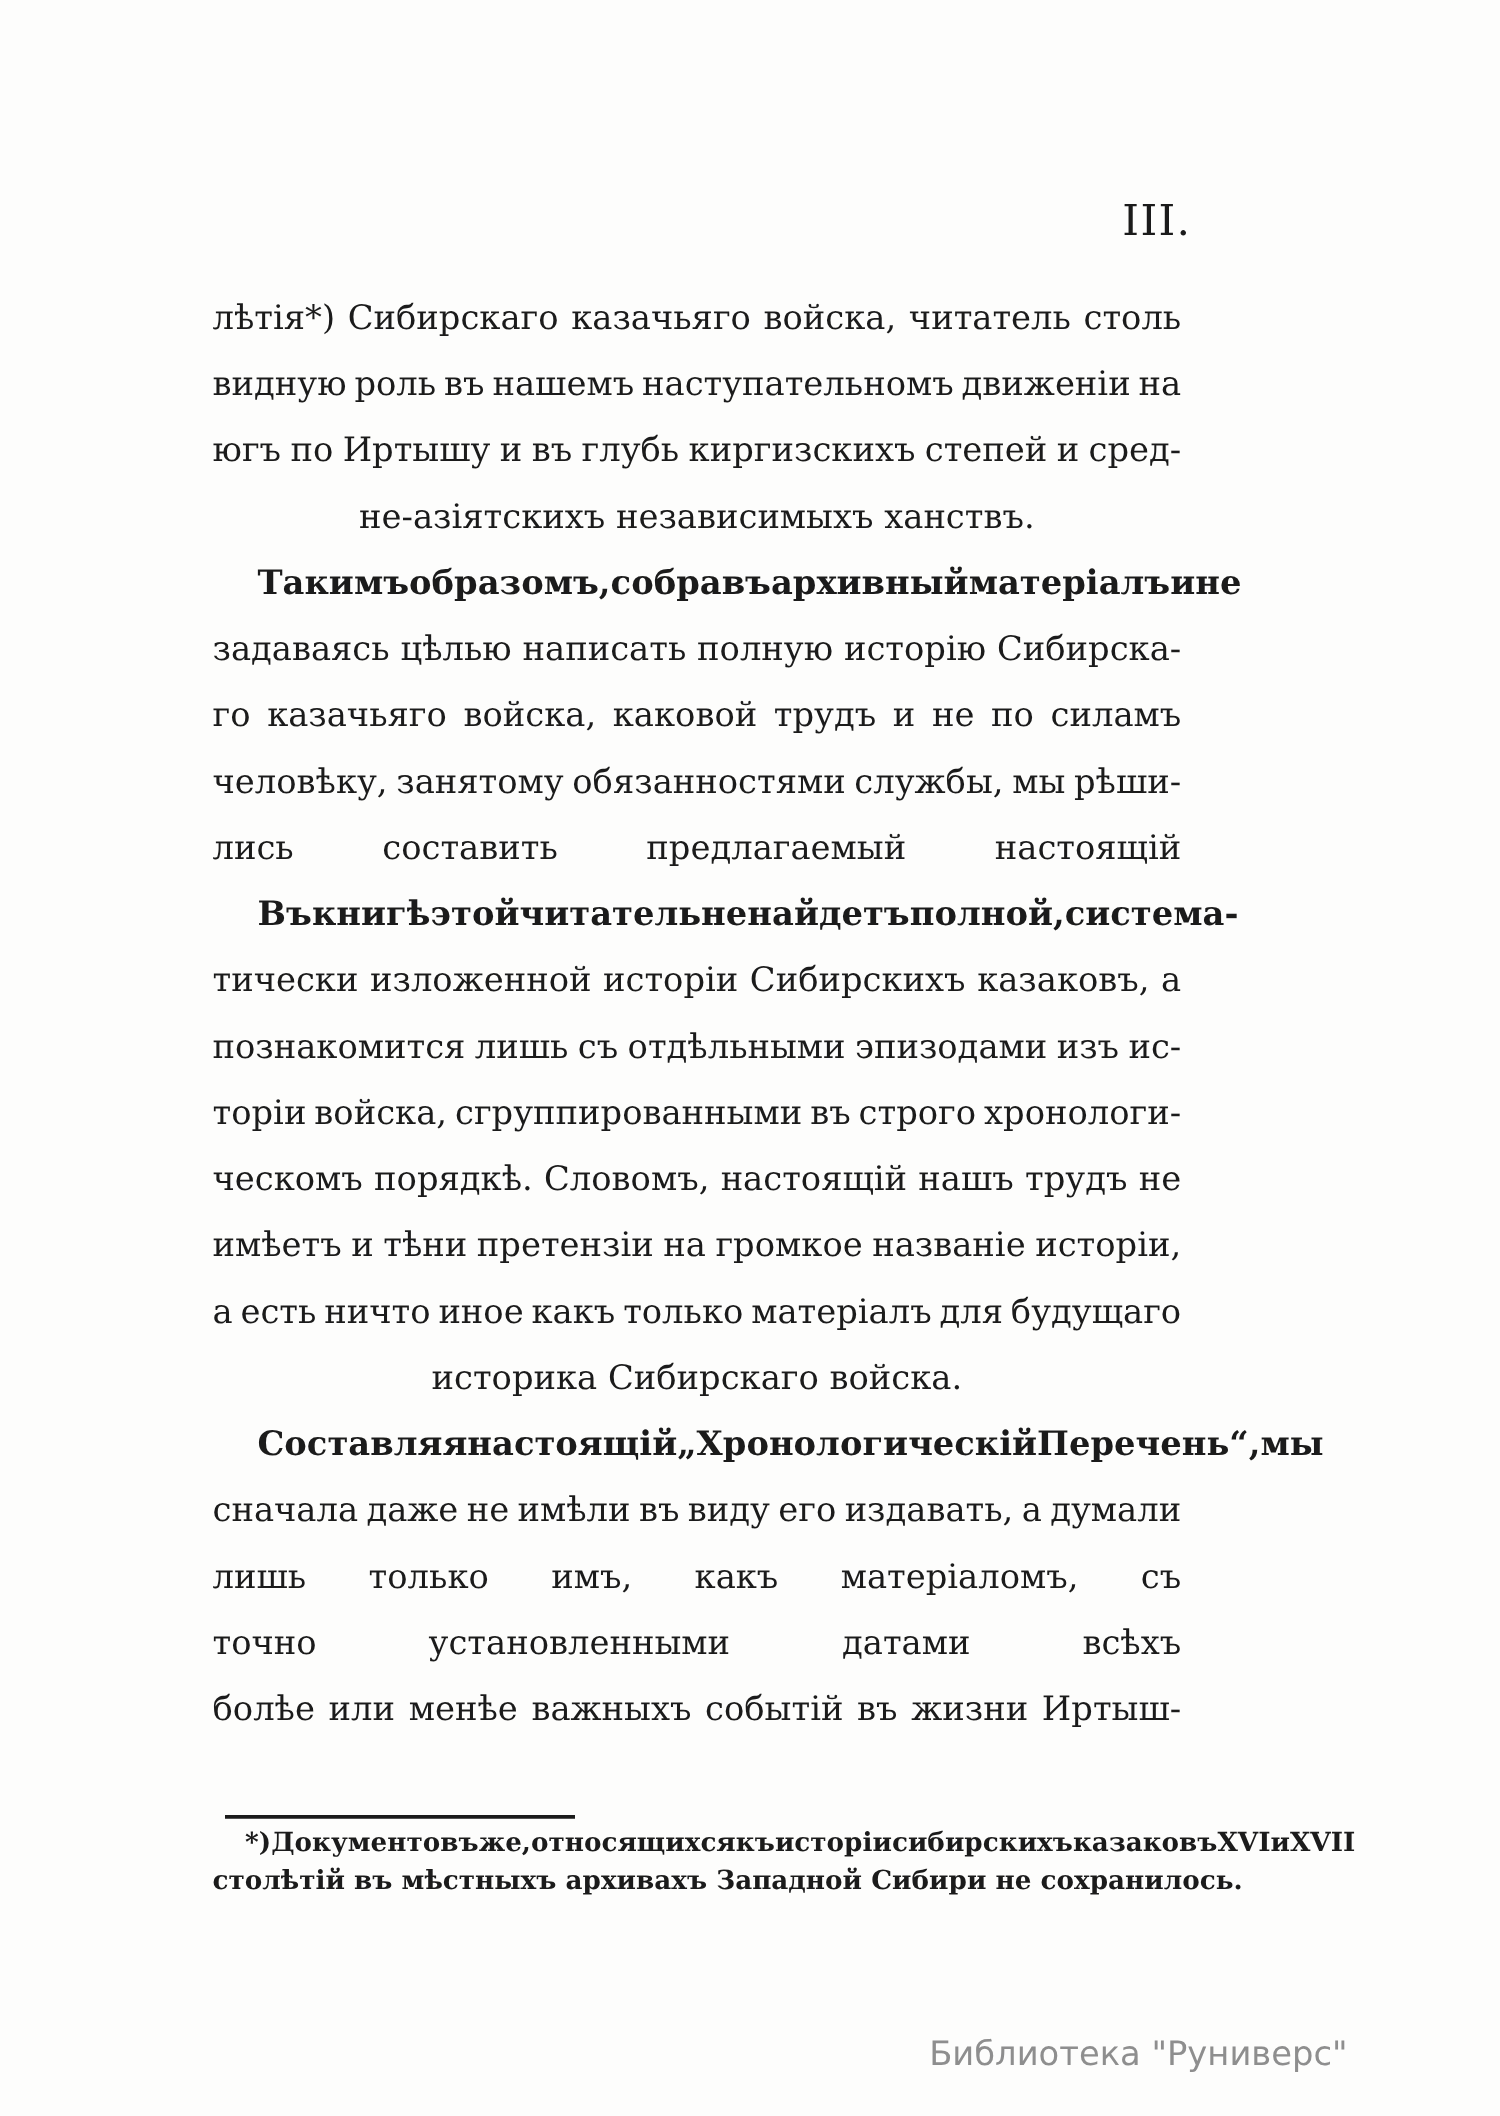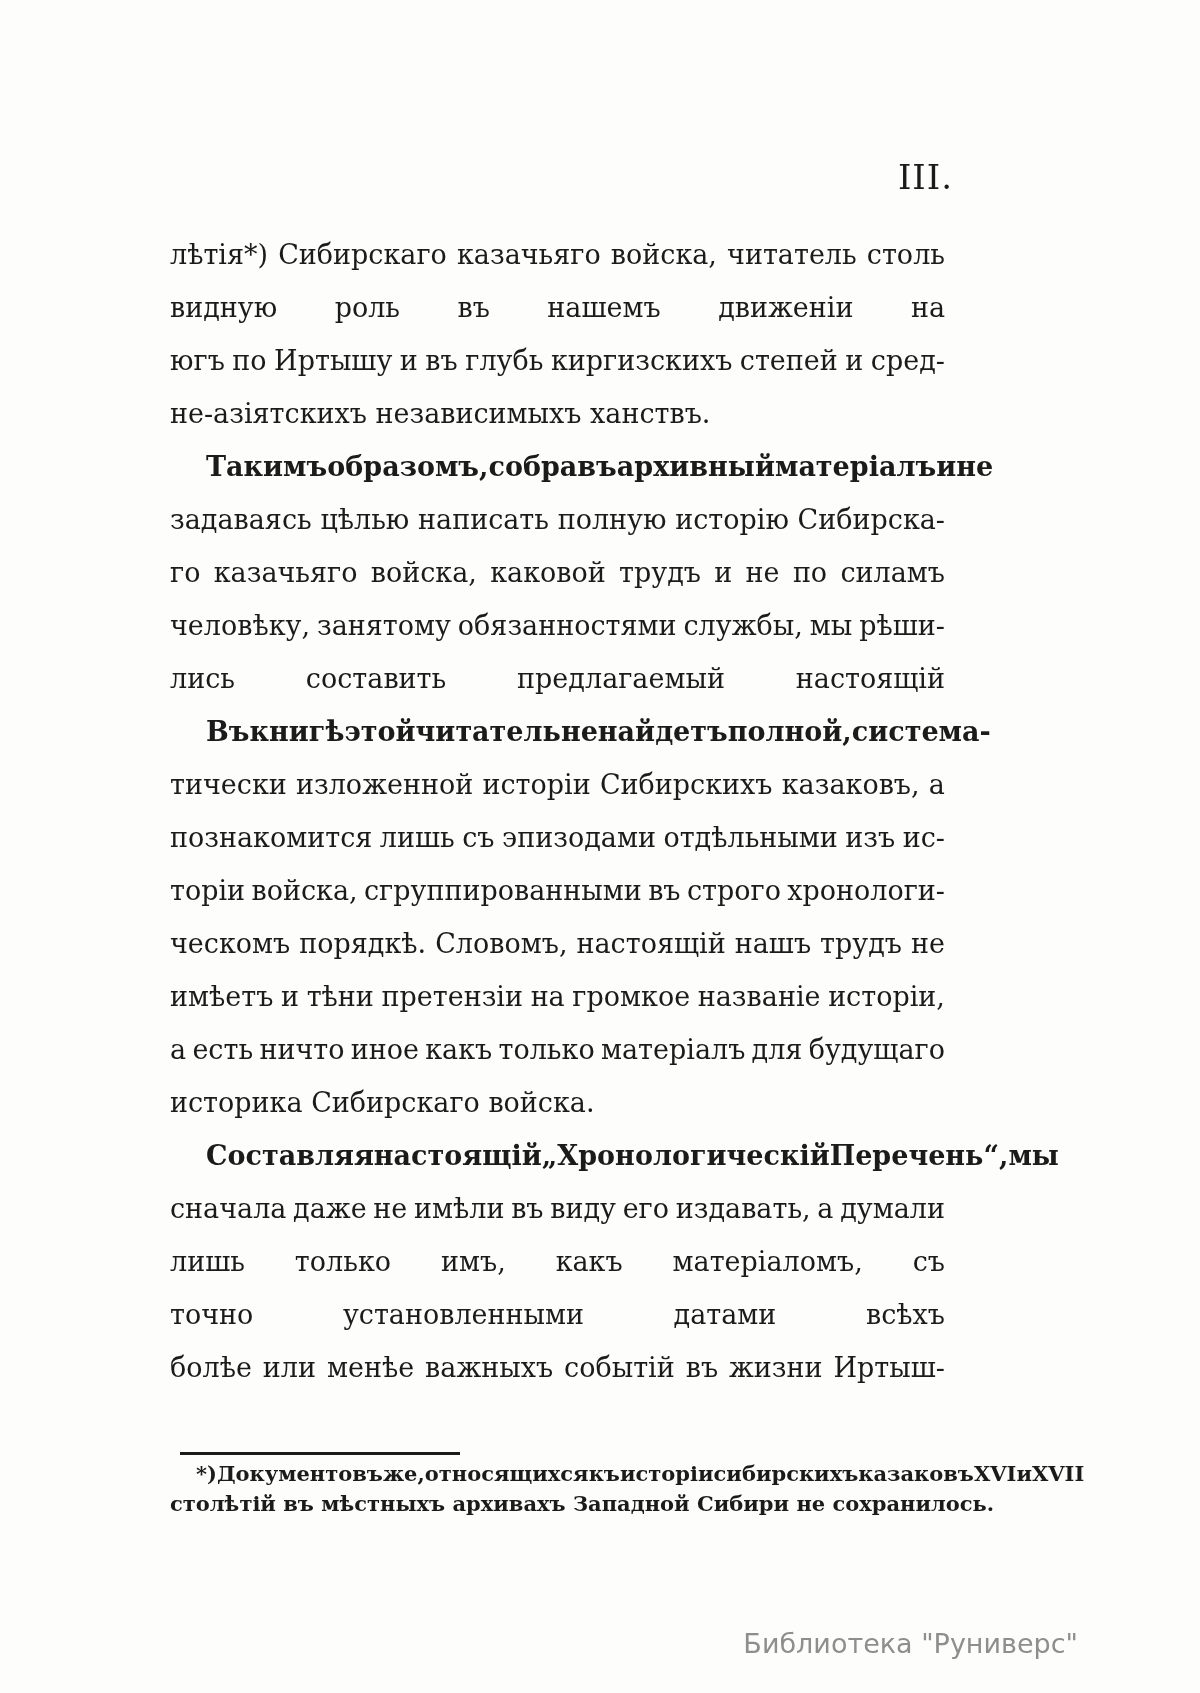--- a/index.html
+++ b/index.html
@@ -18,20 +18,21 @@
   .page-number {
     position: absolute;
     top: 160px; right: 247px;
     font-size: 34px; line-height: 1;
     letter-spacing: 1px;
   }
   .body-text {
     position: absolute;
     left: 170px; top: 228px; width: 775px;
     font-size: 27px;
+    text-align: center;
   }
   .line {
     height: 53px; line-height: 53px;
     white-space: nowrap;
   }
   .line.justify {
     display: flex;
     justify-content: space-between;
     white-space: normal;
   }
@@ -71,20 +72,21 @@
           <span>казачьяго</span>
           <span>войска,</span>
           <span>читатель</span>
           <span>столь</span>
         </div>
         <div class="line justify">
           <span>видную</span>
           <span>роль</span>
           <span>въ</span>
           <span>нашемъ</span>
+          <span>наступательномъ</span>
           <span>движеніи</span>
           <span>на</span>
         </div>
         <div class="line justify">
           <span>югъ</span>
           <span>по</span>
           <span>Иртышу</span>
           <span>и</span>
           <span>въ</span>
           <span>глубь</span>
@@ -155,22 +157,22 @@
           <span>изложенной</span>
           <span>исторіи</span>
           <span>Сибирскихъ</span>
           <span>казаковъ,</span>
           <span>а</span>
         </div>
         <div class="line justify">
           <span>познакомится</span>
           <span>лишь</span>
           <span>съ</span>
+          <span>отдѣльными</span>
           <span>эпизодами</span>
-          <span>отдѣльными</span>
           <span>изъ</span>
           <span>ис-</span>
         </div>
         <div class="line justify">
           <span>торіи</span>
           <span>войска,</span>
           <span>сгруппированными</span>
           <span>въ</span>
           <span>строго</span>
           <span>хронологи-</span>

